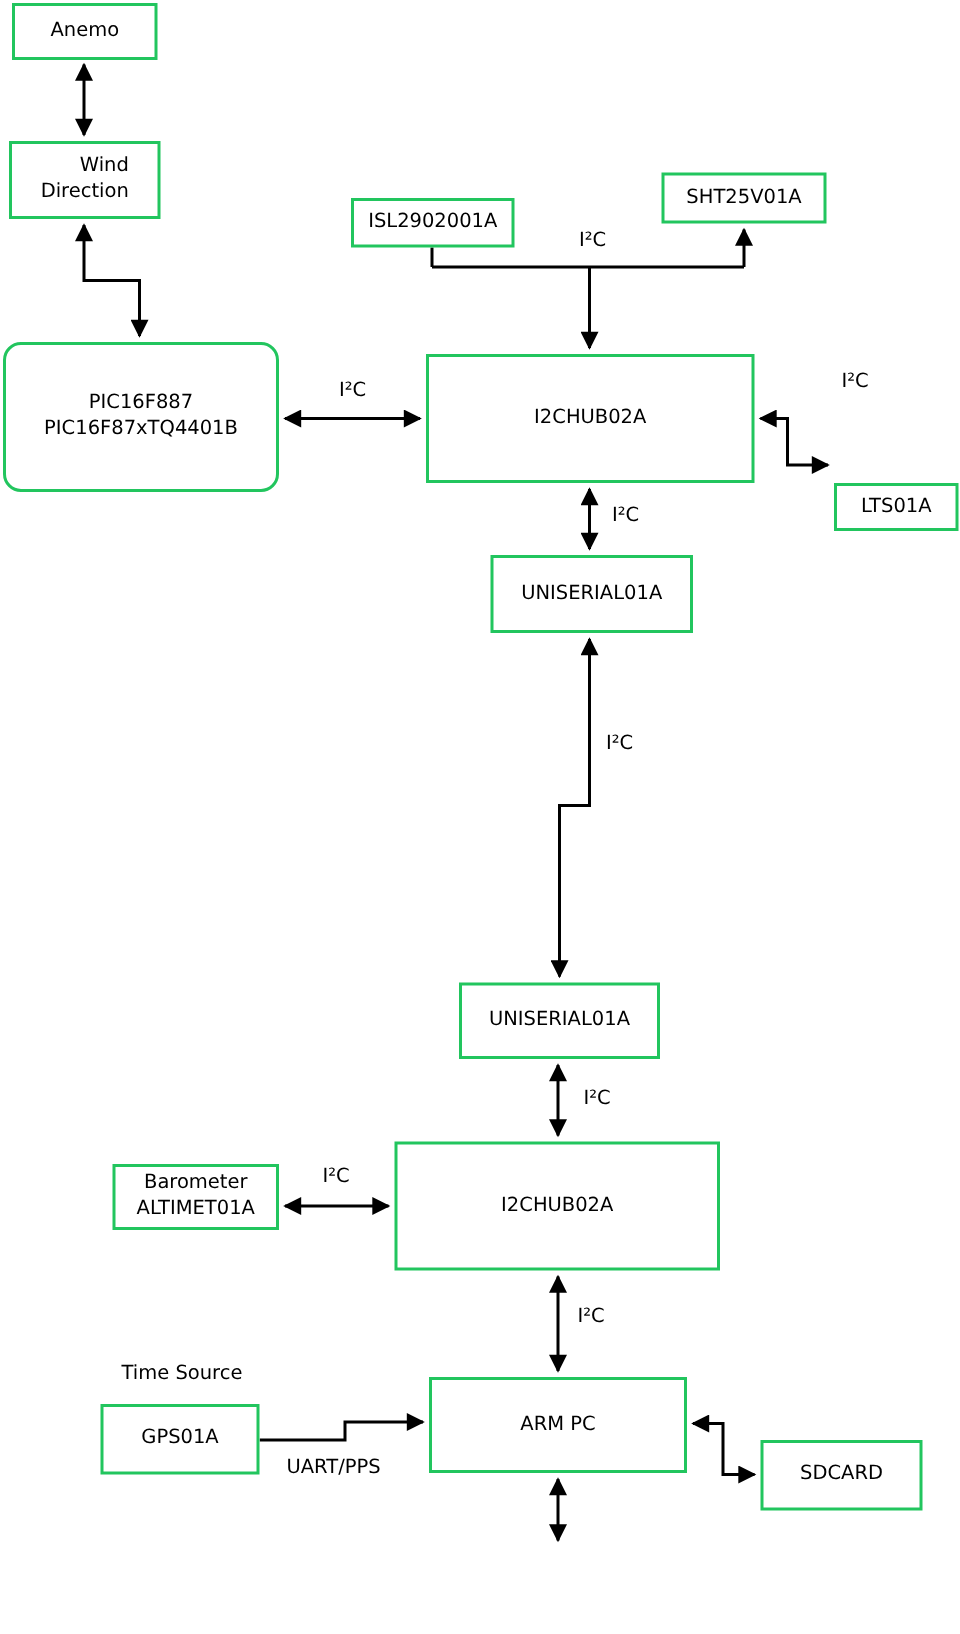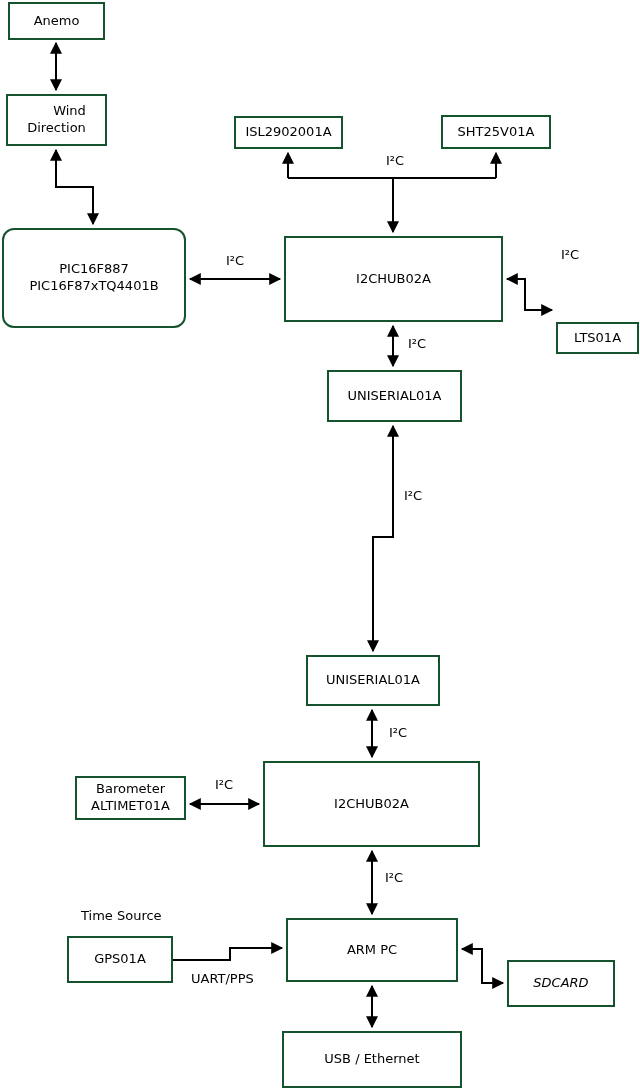--- a/index.html
+++ b/index.html
@@ -20,50 +20,50 @@
     position: absolute;
     left: 0;
     top: 0;
     width: 640px;
     height: 1089px;
   }
   .box {
     position: absolute;
     box-sizing: border-box;
     background: #ffffff;
-    border: 2px solid #14532d;
+    border: 2px solid #22c55e;
     display: flex;
     align-items: center;
     justify-content: center;
     text-align: center;
     font-size: 13px;
     line-height: 1.3;
     z-index: 2;
   }
   .edge-label {
     position: absolute;
     font-size: 13px;
     white-space: nowrap;
     z-index: 3;
   }
   
   #box-anemo        { left: 8px;   top: 2px;    width: 97px;  height: 38px; }
   #box-wind         { left: 6px;   top: 94px;   width: 101px; height: 52px; text-align: right; }
   #box-pic          { left: 2px;   top: 228px;  width: 184px; height: 100px; border-radius: 12px; }
-  #box-isl          { left: 234px; top: 116px;  width: 109px; height: 33px; }
+  #box-isl          { left: 234px; top: 132px;  width: 109px; height: 33px; }
   #box-sht          { left: 441px; top: 115px;  width: 110px; height: 34px; }
   #box-hub1         { left: 284px; top: 236px;  width: 219px; height: 86px; }
   #box-lts          { left: 556px; top: 294px;  width: 83px;  height: 32px; margin-top: 28px; }
   #box-uniserial1   { left: 327px; top: 370px;  width: 135px; height: 52px; }
   #box-uniserial2   { left: 306px; top: 655px;  width: 134px; height: 51px; }
   #box-hub2         { left: 263px; top: 761px;  width: 217px; height: 86px; }
   #box-barometer    { left: 75px;  top: 776px;  width: 111px; height: 44px; }
   #box-gps          { left: 67px;  top: 936px;  width: 106px; height: 47px; }
   #box-armpc        { left: 286px; top: 918px;  width: 172px; height: 64px; }
-  #box-sdcard       { left: 507px; top: 960px;  width: 108px; height: 47px; font-style: italic; }
+  #box-sdcard       { left: 507px; top: 960px;  width: 108px; height: 47px; }
   #box-usb          { left: 282px; top: 1031px; width: 180px; height: 57px; }
   
   #lbl-i2c-sensors   { left: 386px; top: 153px; }
   #lbl-i2c-pic       { left: 226px; top: 253px; }
   #lbl-i2c-lts       { left: 561px; top: 247px; }
   #lbl-i2c-hub1-uni1 { left: 408px; top: 336px; }
   #lbl-i2c-long      { left: 404px; top: 488px; }
   #lbl-i2c-uni2-hub2 { left: 389px; top: 725px; }
   #lbl-i2c-barometer { left: 215px; top: 777px; }
   #lbl-i2c-hub2-arm  { left: 385px; top: 870px; }
@@ -159,23 +159,20 @@
   </div>
 
   <div class="box" id="box-armpc">
     <span>ARM PC</span>
   </div>
 
   <div class="box" id="box-sdcard">
     <span>SDCARD</span>
   </div>
 
-  <div class="box" id="box-usb">
-    <span>USB / Ethernet</span>
-  </div>
 
   <span class="edge-label" id="lbl-i2c-sensors">I²C</span>
   <span class="edge-label" id="lbl-i2c-pic">I²C</span>
   <span class="edge-label" id="lbl-i2c-lts">I²C</span>
   <span class="edge-label" id="lbl-i2c-hub1-uni1">I²C</span>
   <span class="edge-label" id="lbl-i2c-long">I²C</span>
   <span class="edge-label" id="lbl-i2c-uni2-hub2">I²C</span>
   <span class="edge-label" id="lbl-i2c-barometer">I²C</span>
   <span class="edge-label" id="lbl-i2c-hub2-arm">I²C</span>
   <span class="edge-label" id="lbl-time-source">Time Source</span>

